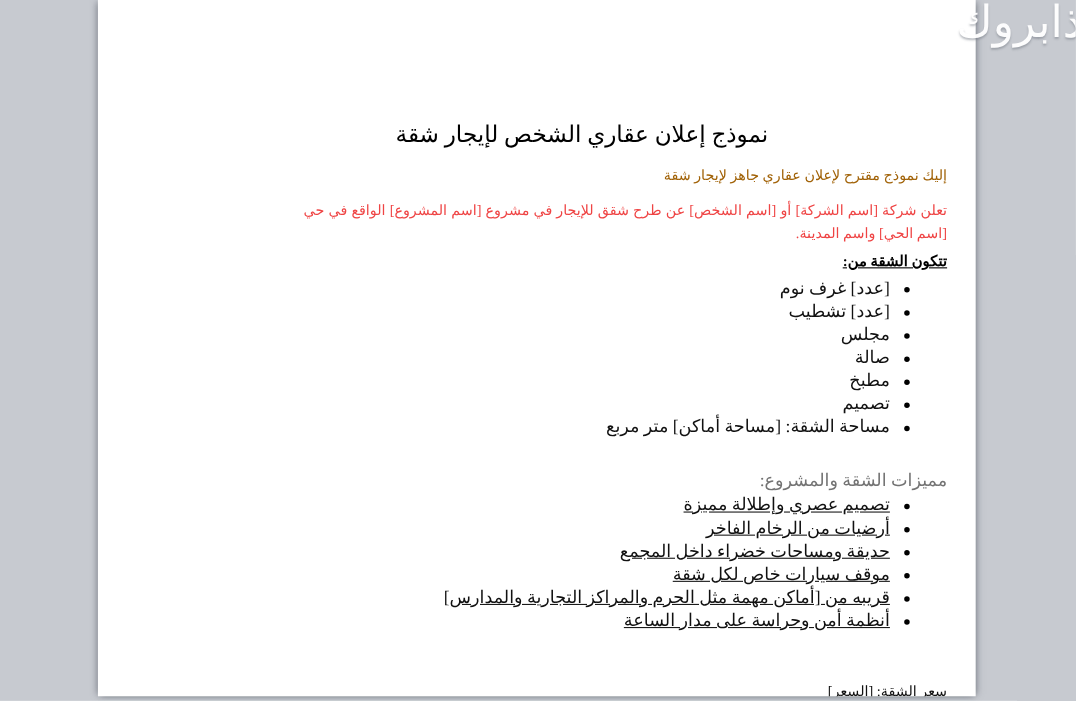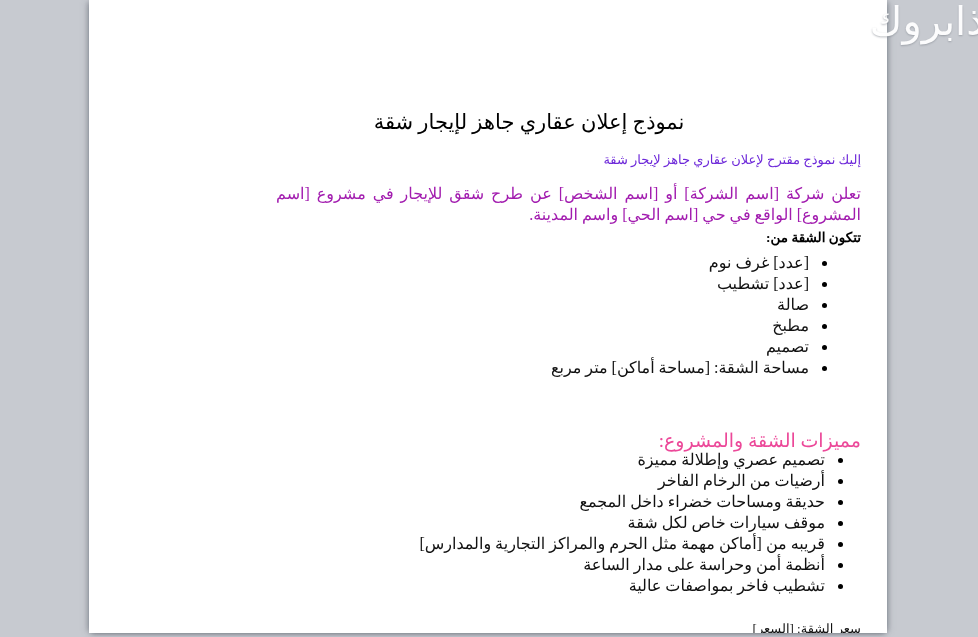--- a/index.html
+++ b/index.html
@@ -91,60 +91,61 @@
 
   
   .intro-line {
     position: absolute;
     top: 137px;
     right: 26px;
     width: 680px;
     text-align: right;
     font-size: 13px;
     line-height: 20px;
-    color: #6d28d9;
+    color: #a16207;
   }
 
   
   .announce-para {
     position: absolute;
     top: 167px;
     right: 26px;
     width: 585px;
     text-align: justify;
     text-align-last: right;
-    font-size: 16px;
+    font-size: 13px;
     line-height: 21px;
-    color: #a21caf;
+    color: #ef4444;
   }
 
   
   .sub-heading {
     position: absolute;
     top: 217px;
     right: 26px;
     width: 680px;
     text-align: right;
     font-size: 13.5px;
     font-weight: bold;
     line-height: 20px;
     color: #000000;
+    text-decoration: underline;
   }
 
   
   .section-heading {
     position: absolute;
     top: 411px;
     right: 26px;
     width: 680px;
     text-align: right;
-    font-size: 19px;
+    font-size: 16px;
     font-weight: 400;
     line-height: 28px;
-    color: #ec4899;
+    color: #737373;
   }
 
   
   ul.bullets {
     position: absolute;
     margin: 0;
     padding: 0;
     list-style: none;
   }
   ul.bullets li {
@@ -168,22 +169,23 @@
     border-radius: 50%;
   }
 
   #list-components {
     top: 252px;
     right: 52px;
     width: 560px;
   }
   #list-features {
     top: 449px;
-    right: 36px;
+    right: 52px;
     width: 560px;
+    text-decoration: underline;
   }
 
   
   .price-line {
     position: absolute;
     top: 606px;
     right: 26px;
     width: 680px;
     text-align: right;
     font-size: 13px;
@@ -192,47 +194,47 @@
   }
 </style>
 </head>
 <body>
 
 <div id="workspace">
 
   <div id="page">
     <div id="page-body">
 
-      <h1 class="doc-title">نموذج إعلان عقاري جاهز لإيجار شقة</h1>
+      <h1 class="doc-title">نموذج إعلان عقاري الشخص لإيجار شقة</h1>
 
       <p class="intro-line">إليك نموذج مقترح لإعلان عقاري جاهز لإيجار شقة</p>
 
       <p class="announce-para">تعلن شركة [اسم الشركة]  أو [اسم الشخص] عن طرح شقق للإيجار في مشروع [اسم المشروع] الواقع في حي [اسم الحي] واسم المدينة.</p>
 
       <h2 class="sub-heading">تتكون الشقة من:</h2>
 
       <ul class="bullets" id="list-components">
         <li>[عدد] غرف نوم</li>
         <li>[عدد] تشطيب</li>
+        <li>مجلس</li>
         <li>صالة</li>
         <li>مطبخ</li>
         <li>تصميم</li>
         <li>مساحة الشقة: [مساحة أماكن] متر مربع</li>
       </ul>
 
       <h2 class="section-heading">مميزات الشقة والمشروع:</h2>
 
       <ul class="bullets" id="list-features">
         <li>تصميم عصري وإطلالة مميزة</li>
         <li>أرضيات من الرخام الفاخر</li>
         <li>حديقة ومساحات خضراء داخل المجمع</li>
         <li>موقف سيارات خاص لكل شقة</li>
         <li>قريبه من [أماكن مهمة مثل الحرم والمراكز التجارية والمدارس]</li>
         <li>أنظمة أمن وحراسة على مدار الساعة</li>
-        <li>تشطيب فاخر بمواصفات عالية</li>
       </ul>
 
       <p class="price-line">سعر الشقة: [السعر]</p>
 
     </div>
   </div>
 
   <div id="watermark">
     <span class="wm-text">ذابروك</span>
   </div>

